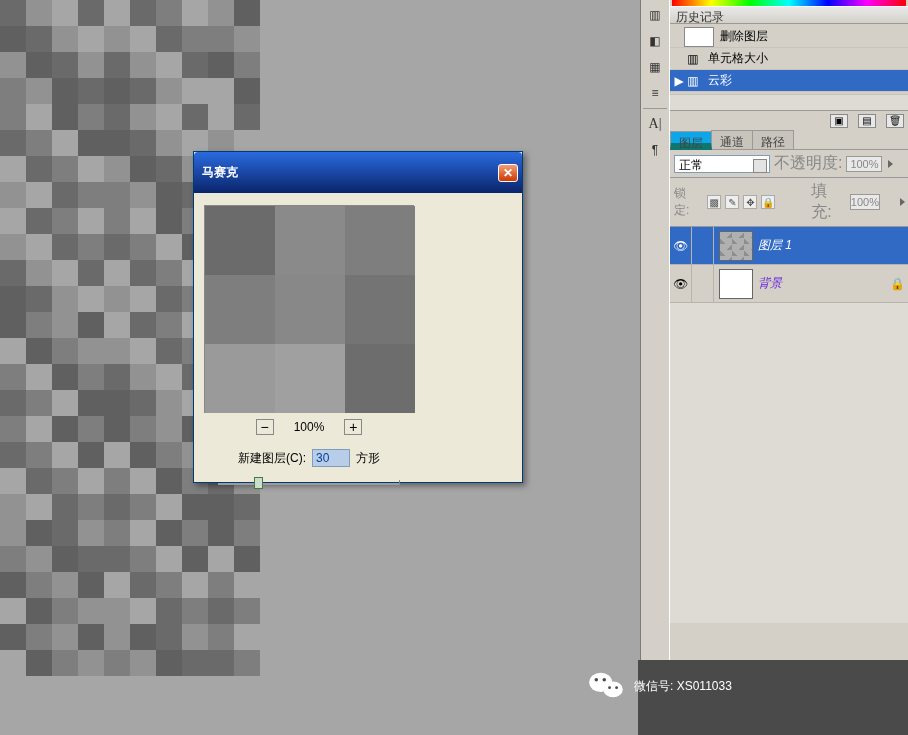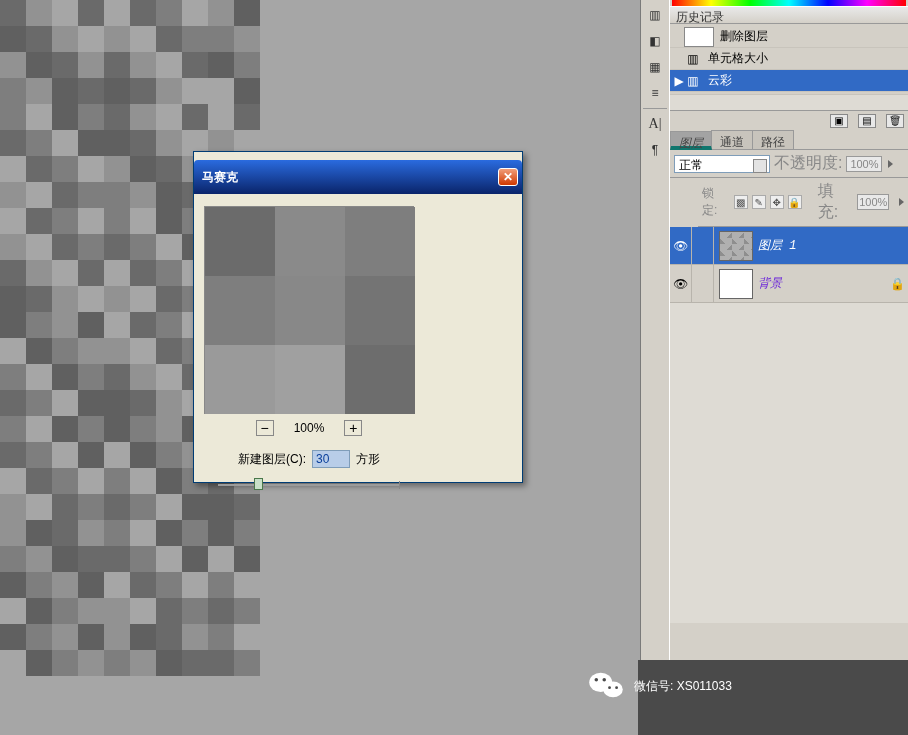--- a/index.html
+++ b/index.html
@@ -18,52 +18,52 @@
 .hist-row{display:flex;align-items:center;height:22px;padding:0 4px;border-bottom:1px solid #c8c4bc;}
 .hist-row.sel{background:#316ac5;color:#fff;}
 .hist-thumb{width:30px;height:20px;background:#fff;border:1px solid #888;margin-right:6px;}
 .hist-icon{width:18px;height:16px;margin-right:6px;display:flex;align-items:center;justify-content:center;}
 .hist-row .arrow{width:10px;display:flex;justify-content:center;}
 .panel-footer{height:20px;background:#d4d0c8;border-top:1px solid #999;display:flex;justify-content:flex-end;align-items:center;padding:0 4px;gap:10px;}
 .panel-footer .fbtn{width:18px;height:14px;border:1px solid #888;background:#e8e8e8;display:flex;align-items:center;justify-content:center;font-size:10px;}
 
 .tabs{display:flex;background:#d4d0c8;border-bottom:1px solid #999;height:20px;}
 .tab{padding:3px 8px;border:1px solid #999;border-bottom:none;background:#c8c4bc;margin-right:-1px;color:#444;}
-.tab.active{background:#a3a3a3;border-bottom:4px solid #0f766e;position:relative;top:1px;font-style:italic;}
+.tab.active{background:#0ea5e9;border-bottom:7px solid #0f766e;position:relative;top:1px;}
 .layer-opts{display:flex;align-items:center;padding:3px 4px;gap:4px;border-bottom:1px solid #999;}
 .select{background:#fff;border:1px solid #7f9db9;height:18px;padding:1px 16px 1px 4px;position:relative;flex:0 0 96px;}
 .select::after{content:"";position:absolute;right:2px;top:3px;width:12px;height:12px;background:#e3e3e3;border:1px solid #888;}
 .opt-label{color:#888;font-size:16px;}
 .pct-box{width:36px;height:16px;border:1px solid #999;background:#e9e9e9;font-size:11px;display:inline-flex;align-items:center;justify-content:center;color:#888;}
 .tri{width:0;height:0;border-top:4px solid transparent;border-bottom:4px solid transparent;border-left:5px solid #666;display:inline-block;margin-left:2px;}
-.lock-row{display:flex;align-items:center;padding:3px 4px;gap:8px;border-bottom:1px solid #999;margin-left:28px;}
+.lock-row{display:flex;align-items:center;padding:3px 4px;gap:18px;border-bottom:1px solid #999;}
 .lock-row .lock-label{color:#888;}
 .lock-icons{display:flex;gap:4px;}
 .lock-icons span{width:14px;height:14px;border:1px solid #aaa;display:flex;align-items:center;justify-content:center;font-size:10px;color:#555;background:#eee;}
 
 .layers{}
 .layer-row{display:flex;align-items:center;height:38px;border-bottom:1px solid #b8b4ac;}
 .layer-row.sel{background:#316ac5;color:#fff;}
 .eye{width:22px;height:100%;border-right:1px solid #b8b4ac;display:flex;align-items:center;justify-content:center;}
 .link{width:22px;height:100%;border-right:1px solid #b8b4ac;}
 .lthumb{width:34px;height:30px;margin:0 5px;border:1px solid #666;background:#fff;}
 .lthumb.clouds{background:
   linear-gradient(45deg,#8e8e8e 25%,transparent 25%) 0 0/12px 12px,
   linear-gradient(-45deg,#8e8e8e 25%,transparent 25%) 0 6px/12px 12px,
   #b0b0b0;}
-.lname{flex:1;font-style:italic;font-family:Liberation Mono, monospace;}
+.lname{flex:1;font-style:italic;}
 .layer-row.sel .lname{color:#fff;}
 .layer-row:not(.sel) .lname{color:#6d28d9;}
 .lockmark{width:20px;display:flex;align-items:center;justify-content:center;color:#555;}
 .layers-empty{height:320px;background:#dedbd4;}
 
 .dark-strip{position:absolute;left:638px;top:660px;width:270px;height:75px;background:#4a4a4a;}
 
 .dialog{position:absolute;left:193px;top:151px;width:330px;height:332px;background:#ece9d8;border:1px solid #003c74;box-shadow:3px 3px 6px rgba(0,0,0,.4);}
-.titlebar{height:34px;background:linear-gradient(#2a6bdf,#0a246a);color:#fff;display:flex;align-items:center;padding:0 4px 0 8px;border-radius:4px 4px 0 0;margin-top:8px;}
+.titlebar{height:41px;background:linear-gradient(#2a6bdf,#0a246a);color:#fff;display:flex;align-items:center;padding:0 4px 0 8px;border-radius:4px 4px 0 0;}
 .titlebar .title{flex:1;font-weight:bold;font-size:12px;}
 .closebtn{width:20px;height:18px;background:linear-gradient(#f19e7a,#cf3800);border:1px solid #fff;border-radius:3px;color:#fff;display:flex;align-items:center;justify-content:center;font-weight:bold;font-size:12px;}
 .dialog-body{padding:10px;display:flex;}
 .preview-box{width:210px;height:208px;margin:2px 0 0 0;background:#999;position:relative;border:1px solid #888;}
 .preview-box .pc{position:absolute;width:70px;height:69px;}
 .zoom-row{display:flex;align-items:center;justify-content:center;gap:20px;margin-top:6px;}
 .zoom-row .zbtn{width:18px;height:16px;border:1px solid #888;background:#ece9d8;display:flex;align-items:center;justify-content:center;font-size:14px;line-height:10px;}
 .side-btns{padding:0 0 0 14px;}
 .winbtn{width:86px;height:21px;background:linear-gradient(#fff,#e3e3dd);border:1px solid #003c74;border-radius:3px;margin-bottom:8px;display:flex;align-items:center;justify-content:center;color:#000;}
 .chk-row{display:flex;align-items:center;gap:4px;margin-top:6px;color:#000;}

